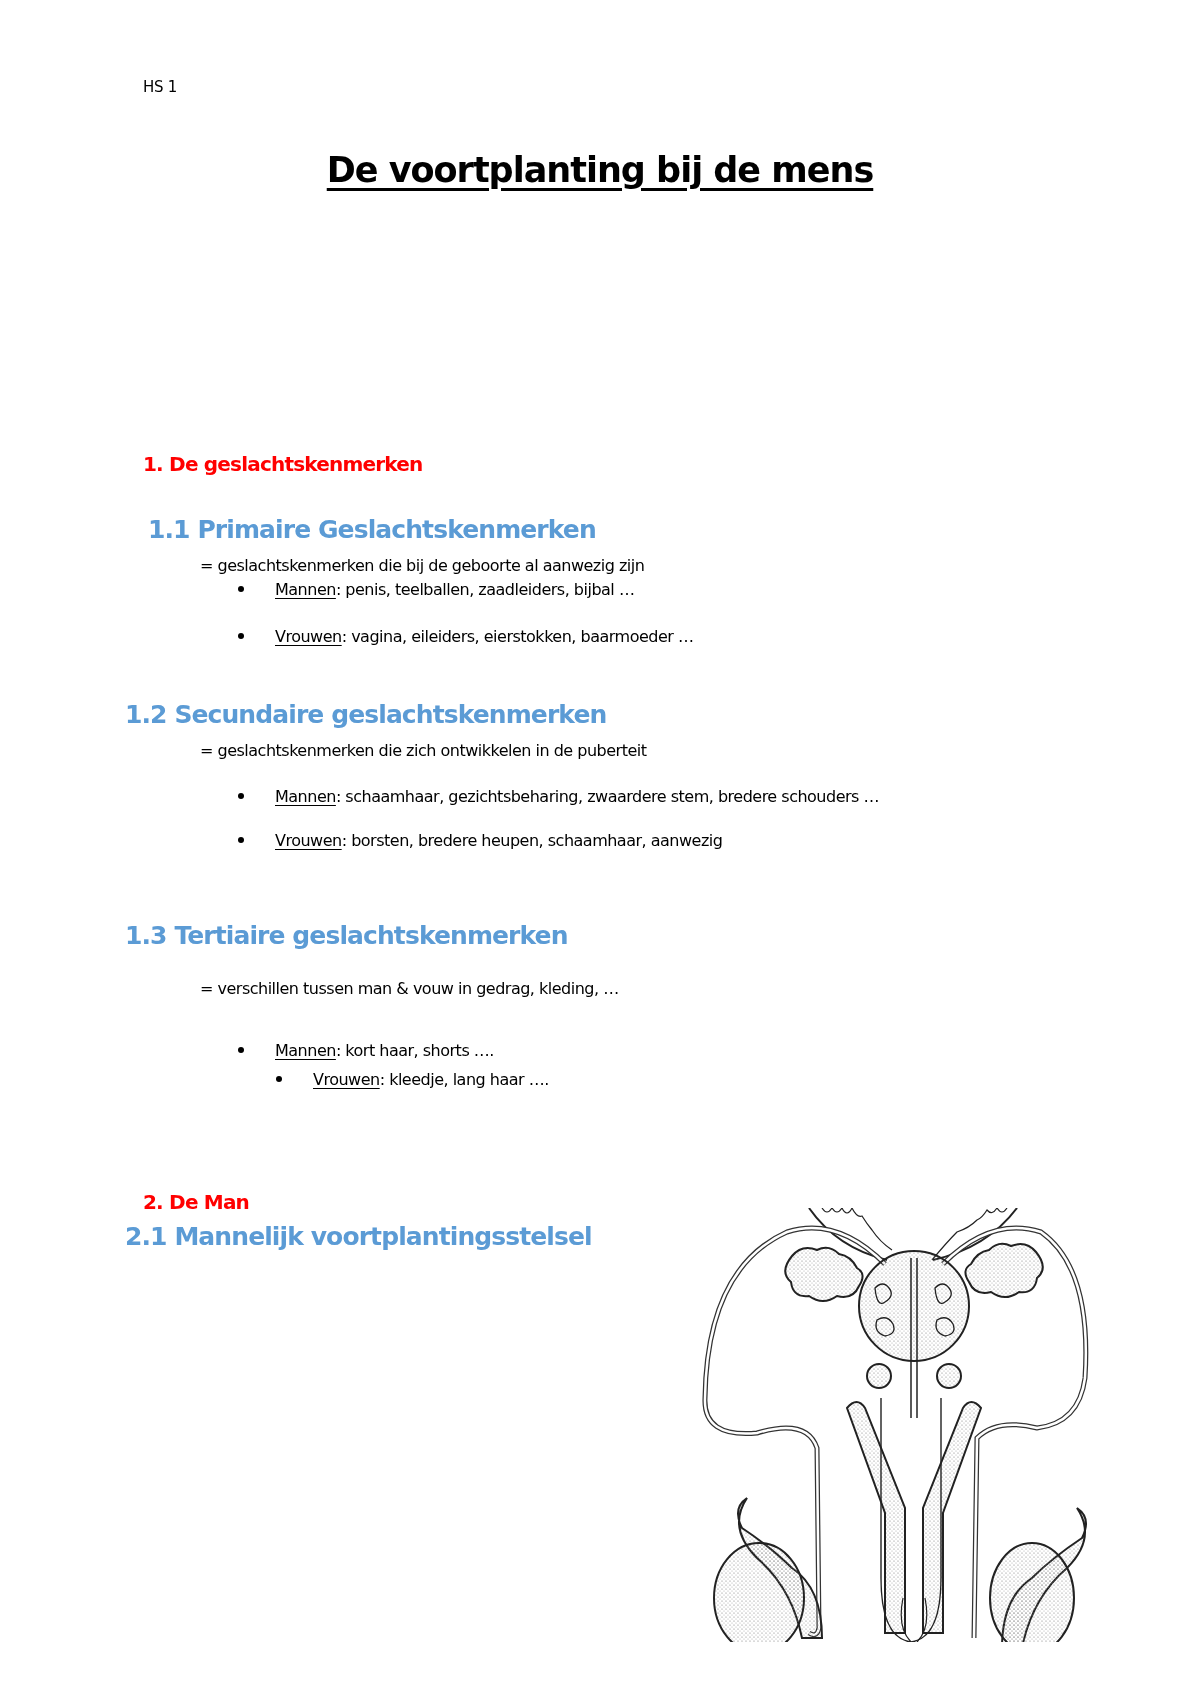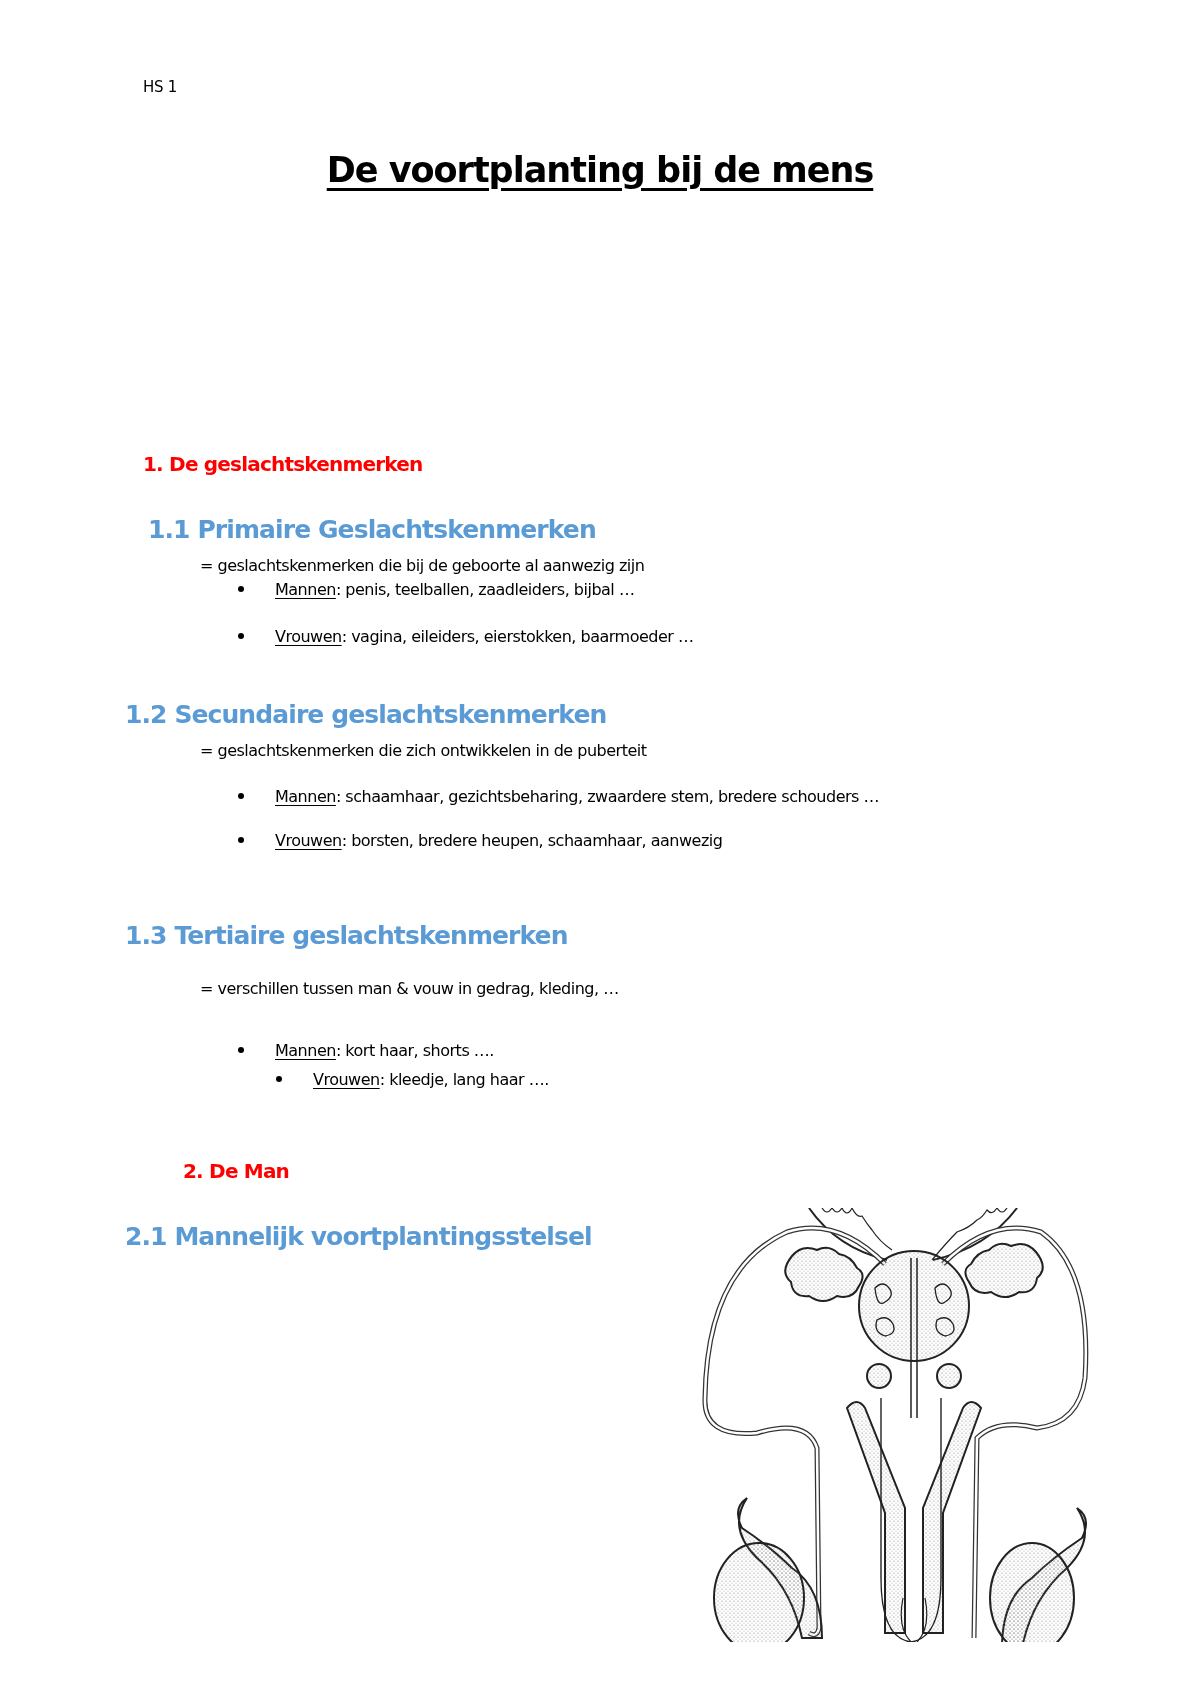--- a/index.html
+++ b/index.html
@@ -61,21 +61,21 @@
 <div class="abs def" style="left:200px; top:979px;">= verschillen tussen man &amp; vouw in gedrag, kleding, …</div>
 <div class="abs bullet" style="left:275px; top:1025px;margin-top:16px;">
   <span class="dot"></span>
   <span class="lbl">Mannen</span><span>: kort haar, shorts ….</span>
 </div>
 <div class="abs bullet" style="left:275px; top:1070px;margin-left:38px;">
   <span class="dot"></span>
   <span class="lbl">Vrouwen</span><span>: kleedje, lang haar ….</span>
 </div>
 
-<div class="abs h1" style="left:143px; top:1159px;margin-left:40px;">2. De Man</div>
+<div class="abs h1" style="left:143px; top:1190px;">2. De Man</div>
 <div class="abs h2" style="left:125px; top:1222px;">2.1 Mannelijk voortplantingsstelsel</div>
 
 <div class="abs diagram">
   <svg width="434" height="434" viewBox="0 0 434 434" fill="none" stroke="#222" stroke-width="2">
     <defs>
       <pattern id="stip" width="4" height="4" patternUnits="userSpaceOnUse">
         <circle cx="1" cy="1" r="0.6" fill="#777" stroke="none"></circle>
         <circle cx="3" cy="3" r="0.5" fill="#999" stroke="none"></circle>
       </pattern>
     </defs>

